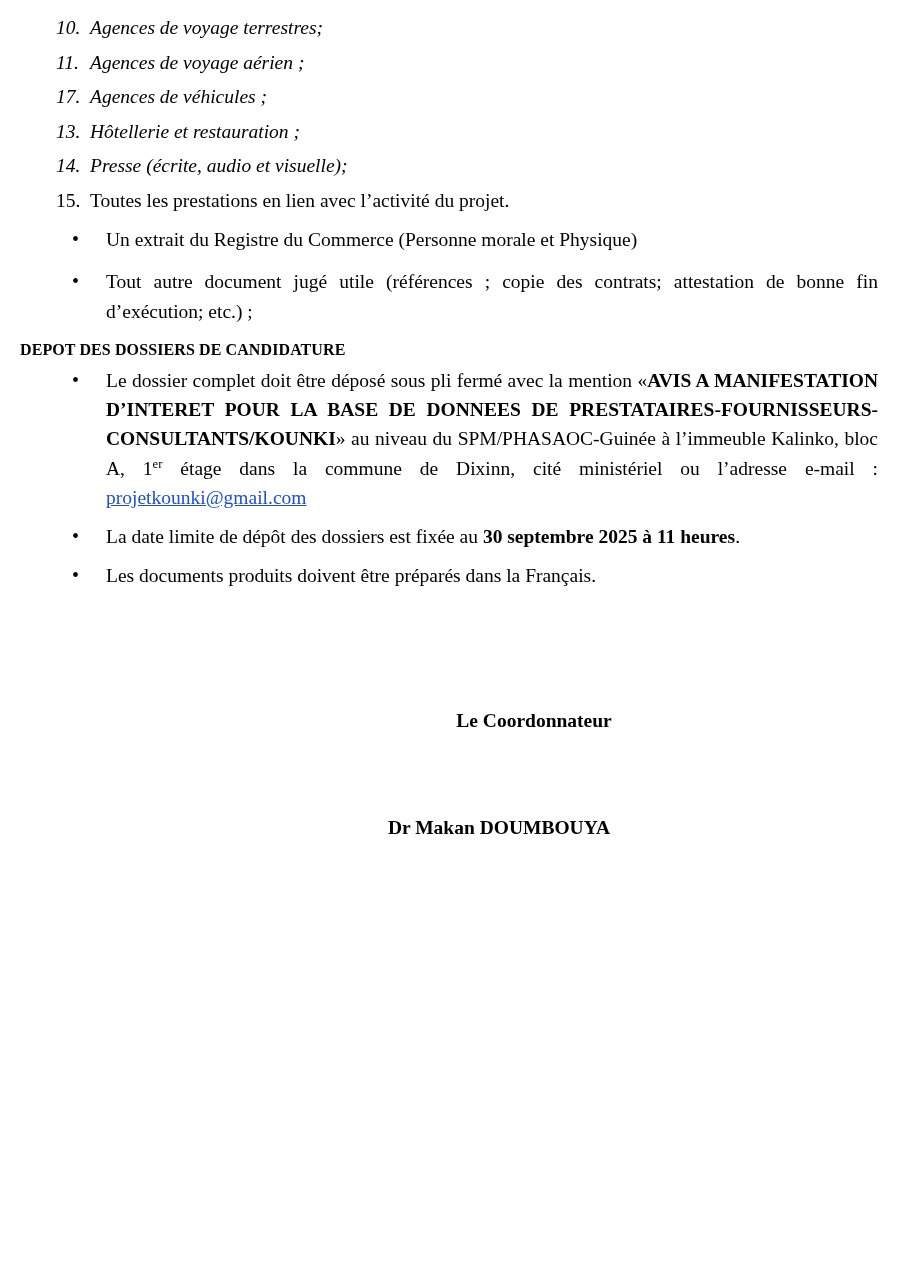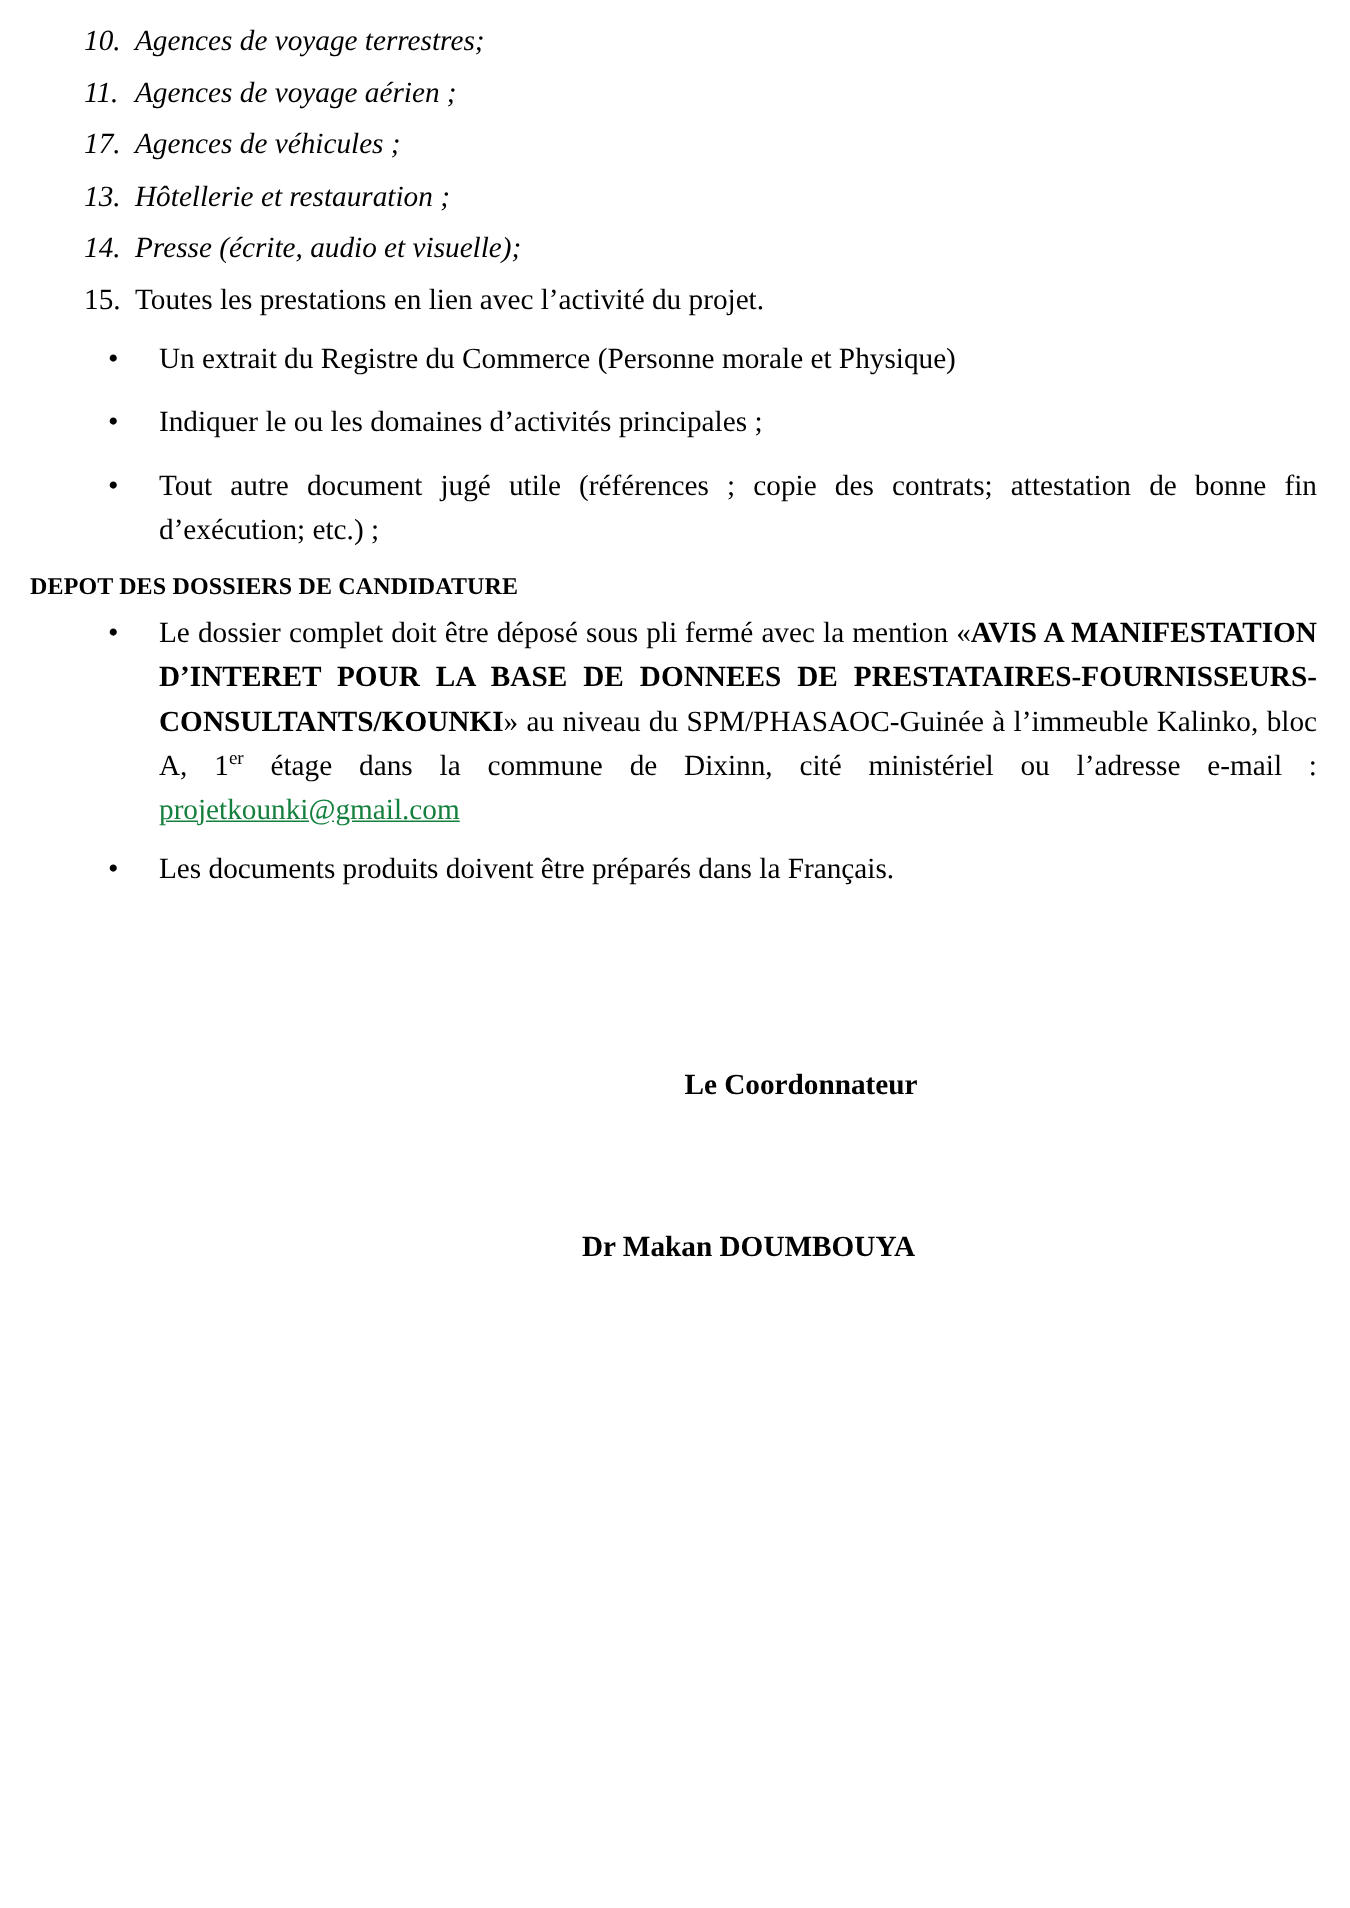--- a/index.html
+++ b/index.html
@@ -87,21 +87,21 @@
 
   .section-title {
     font-weight: bold;
     font-size: 16px;
     margin: 16px 0 8px 0;
     letter-spacing: 0.1px;
   }
 
   .bold { font-weight: bold; }
   .email {
-    color: #15803d;
+    color: #1d4ed8;
   }
   sup { font-size: 0.65em; vertical-align: super; }
 
   .signature-block {
     margin-top: 120px;
     text-align: center;
   }
   .sig-line {
     font-weight: bold;
     font-size: 19.5px;
@@ -144,29 +144,29 @@
       </li>
       <li class="non-italic">
         <span class="num">15.</span>
         <span class="txt">Toutes les prestations en lien avec l’activité du projet.</span>
       </li>
     </ol>
 
 
     <ul class="bullets">
       <li>Un extrait du Registre du Commerce (Personne morale et Physique)</li>
-      <li>Indiquer le ou les domaines d’activités principales ;</li>
       <li>Tout autre document jugé utile (références ; copie des contrats; attestation de bonne fin d’exécution; etc.) ;</li>
     </ul>
 
     <div class="section-title">DEPOT DES DOSSIERS DE CANDIDATURE</div>
 
     <ul class="bullets tight">
       <li><span>Le dossier complet doit être déposé sous pli fermé avec la mention «</span><span class="bold">AVIS A MANIFESTATION D’INTERET POUR LA BASE DE DONNEES DE PRESTATAIRES-FOURNISSEURS-CONSULTANTS/KOUNKI</span><span>» au niveau du SPM/PHASAOC-Guinée à l’immeuble Kalinko, bloc A, 1</span><sup>er</sup><span> étage dans la commune de Dixinn, cité ministériel ou l’adresse e-mail : </span><a class="email" href="#">projetkounki@gmail.com</a></li>
 
+      <li><span>La date limite de dépôt des dossiers est fixée au </span><span class="bold">30 septembre 2025 à 11 heures</span><span>.</span></li>
 
       <li>Les documents produits doivent être préparés dans la Français.</li>
     </ul>
 
     <div class="signature-block">
       <span class="sig-line sig-role">Le Coordonnateur</span>
       <span class="sig-line sig-name">Dr Makan DOUMBOUYA</span>
     </div>
 
   </div>

